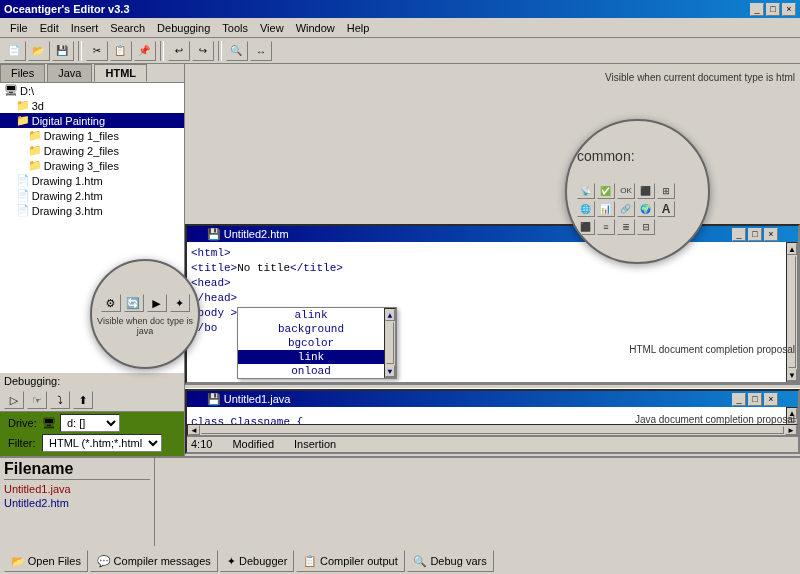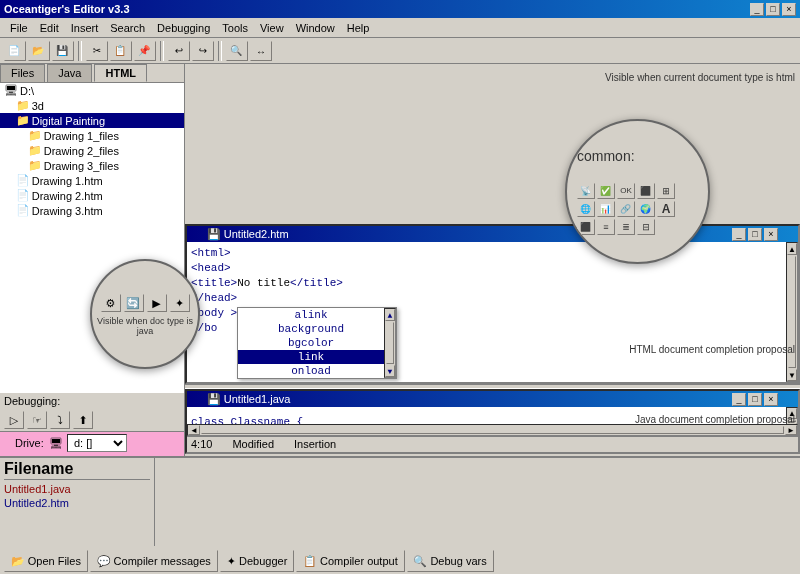--- a/index.html
+++ b/index.html
@@ -257,22 +257,22 @@
       border-top: 1px solid #808080;
       padding: 1px 4px;
       font-size: 11px;
       display: flex;
       gap: 20px;
       height: 16px;
     }
 
     
     .drive-filter {
-      padding: 2px 15px;
-      background: #f9a8d4;
+      padding: 2px 8px;
+      background: #4d7c0f;
       border-top: 1px solid #808080;
     }
     .drive-row {
       display: flex;
       align-items: center;
       gap: 4px;
       margin-bottom: 2px;
       font-size: 11px;
     }
     .drive-label { min-width: 30px; }
@@ -509,20 +509,26 @@
     </div>
 
     <div class="drive-filter">
       <div class="drive-row">
         <span class="drive-label">Drive:</span>
         <span>🖥</span>
         <select class="drive-select">
           <option>d: []</option>
         </select>
       </div>
+      <div class="drive-row">
+        <span class="drive-label">Filter:</span>
+        <select class="drive-select" style="min-width:100px;">
+          <option>HTML (*.htm;*.html</option>
+        </select>
+      </div>
     </div>
   </div>
 
   <div class="editor-area" style="position:relative;">
 
     <div class="html-circle">
       <div class="html-toolbar-section">
         <div style="font-size:14px;margin-bottom:18px;">common:</div>
         <div class="html-toolbar-row">
           <div class="html-btn">📡</div>
@@ -557,22 +563,22 @@
         </span>
         <div style="display:flex; gap:2px;">
           <button class="title-bar-btn">_</button>
           <button class="title-bar-btn">□</button>
           <button class="title-bar-btn">×</button>
         </div>
       </div>
       <div class="editor-row">
         <div class="editor-content" style="flex:1; position:relative;">
           <div class="code-line"><span style="color:#000080;">&lt;html&gt;</span></div>
+          <div class="code-line"><span style="color:#000080;">&lt;title&gt;</span><span style="color:black;">No title</span><span style="color:#000080;">&lt;/title&gt;</span></div>
           <div class="code-line"><span style="color:#000080;">&lt;head&gt;</span></div>
-          <div class="code-line"><span style="color:#000080;">&lt;title&gt;</span><span style="color:black;">No title</span><span style="color:#000080;">&lt;/title&gt;</span></div>
           <div class="code-line"><span style="color:#000080;">&lt;/head&gt;</span></div>
           <div class="code-line"><span style="color:#000080;">&lt;body &gt;</span></div>
           <div class="code-line"><span style="color:#000080;">&lt;/bo</span></div>
 
           <div class="completion-dropdown" style="position:absolute; top:65px; left:50px; width:160px; display:flex;text-align:center;">
             <div style="flex:1;">
               <div class="completion-item">alink</div>
               <div class="completion-item">background</div>
               <div class="completion-item">bgcolor</div>
               <div class="completion-item selected">link</div>

